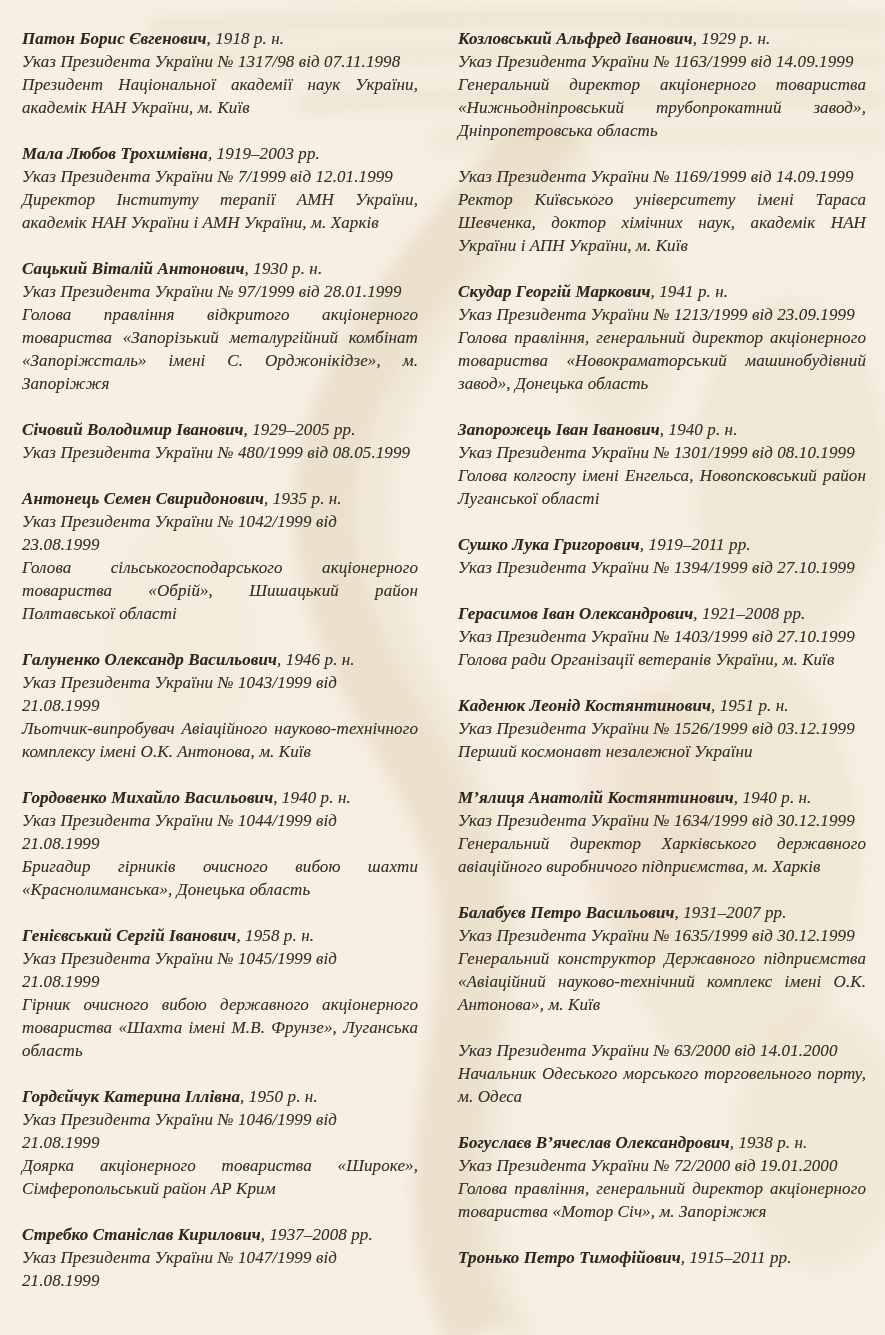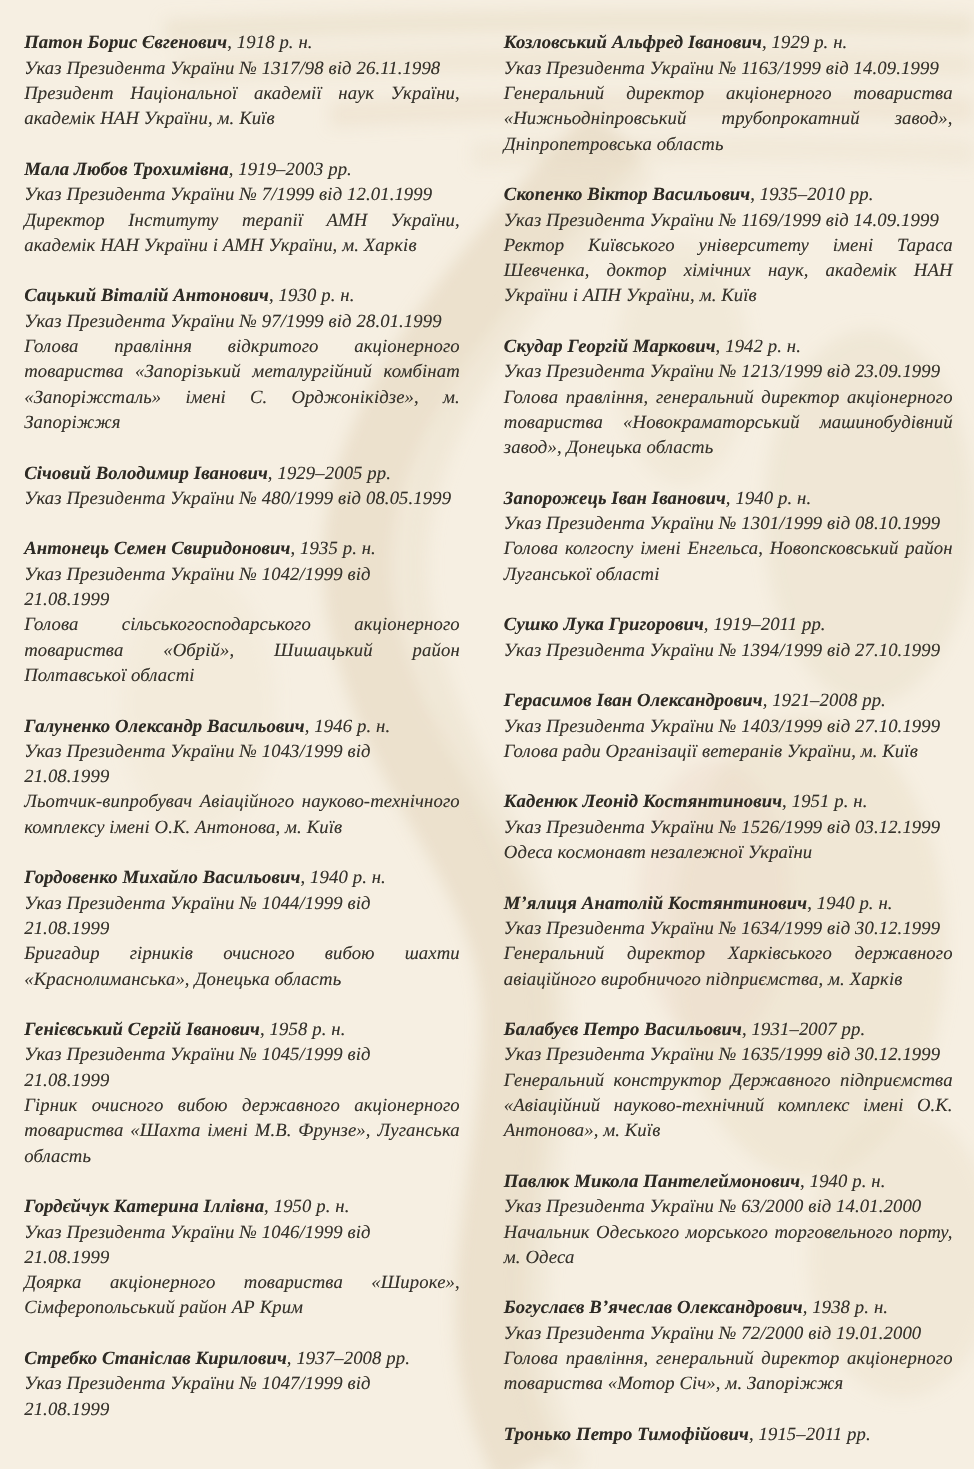--- a/index.html
+++ b/index.html
@@ -75,21 +75,21 @@
         <ellipse cx="620" cy="330" rx="60" ry="110" fill="#ece0ca" opacity="0.4"></ellipse>
         <ellipse cx="180" cy="640" rx="70" ry="120" fill="#efe5d3" opacity="0.4"></ellipse>
       </g>
     </svg>
   </div>
 
   <div id="content">
     <div id="col-left" class="column">
     <div class="entry">
       <p class="name-line"><span class="e-name">Патон Борис Євгенович</span><span class="e-dates">, 1918 р. н.</span></p>
-      <p class="e-decree">Указ Президента України № 1317/98 від 26.11.1998</p>
+      <p class="e-decree">Указ Президента України № 1317/98 від 07.11.1998</p>
       <p class="e-position">Президент Національної академії наук України, академік НАН України, м. Київ</p>
     </div>
 
     <div class="entry">
       <p class="name-line"><span class="e-name">Мала Любов Трохимівна</span><span class="e-dates">, 1919–2003 рр.</span></p>
       <p class="e-decree">Указ Президента України № 7/1999 від 12.01.1999</p>
       <p class="e-position">Директор Інституту терапії АМН України, академік НАН України і АМН України, м. Харків</p>
     </div>
 
     <div class="entry">
@@ -98,21 +98,21 @@
       <p class="e-position">Голова правління відкритого акціонерного товариства «Запорізький металургійний комбінат «Запоріжсталь» імені С. Орджонікідзе», м. Запоріжжя</p>
     </div>
 
     <div class="entry">
       <p class="name-line"><span class="e-name">Січовий Володимир Іванович</span><span class="e-dates">, 1929–2005 рр.</span></p>
       <p class="e-decree">Указ Президента України № 480/1999 від 08.05.1999</p>
     </div>
 
     <div class="entry">
       <p class="name-line"><span class="e-name">Антонець Семен Свиридонович</span><span class="e-dates">, 1935 р. н.</span></p>
-      <p class="e-decree">Указ Президента України № 1042/1999 від 21.08.1999</p>
+      <p class="e-decree">Указ Президента України № 1042/1999 від 23.08.1999</p>
       <p class="e-position">Голова сільськогосподарського акціонерного товариства «Обрій», Шишацький район Полтавської області</p>
     </div>
 
     <div class="entry">
       <p class="name-line"><span class="e-name">Галуненко Олександр Васильович</span><span class="e-dates">, 1946 р. н.</span></p>
       <p class="e-decree">Указ Президента України № 1043/1999 від 21.08.1999</p>
       <p class="e-position">Льотчик-випробувач Авіаційного науково-технічного комплексу імені О.К. Антонова, м. Київ</p>
     </div>
 
     <div class="entry">
@@ -141,27 +141,26 @@
 
   </div>
     <div id="col-right" class="column">
     <div class="entry">
       <p class="name-line"><span class="e-name">Козловський Альфред Іванович</span><span class="e-dates">, 1929 р. н.</span></p>
       <p class="e-decree">Указ Президента України № 1163/1999 від 14.09.1999</p>
       <p class="e-position">Генеральний директор акціонерного товариства «Нижньодніпровський трубопрокатний завод», Дніпропетровська область</p>
     </div>
 
     <div class="entry">
-      <p class="name-line"><span class="e-name">Скопенко Віктор Васильович</span><span class="e-dates">, 1935–2010 рр.</span></p>
       <p class="e-decree">Указ Президента України № 1169/1999 від 14.09.1999</p>
       <p class="e-position">Ректор Київського університету імені Тараса Шевченка, доктор хімічних наук, академік НАН України і АПН України, м. Київ</p>
     </div>
 
     <div class="entry">
-      <p class="name-line"><span class="e-name">Скудар Георгій Маркович</span><span class="e-dates">, 1942 р. н.</span></p>
+      <p class="name-line"><span class="e-name">Скудар Георгій Маркович</span><span class="e-dates">, 1941 р. н.</span></p>
       <p class="e-decree">Указ Президента України № 1213/1999 від 23.09.1999</p>
       <p class="e-position">Голова правління, генеральний директор акціонерного товариства «Новокраматорський машинобудівний завод», Донецька область</p>
     </div>
 
     <div class="entry">
       <p class="name-line"><span class="e-name">Запорожець Іван Іванович</span><span class="e-dates">, 1940 р. н.</span></p>
       <p class="e-decree">Указ Президента України № 1301/1999 від 08.10.1999</p>
       <p class="e-position">Голова колгоспу імені Енгельса, Новопсковський район Луганської області</p>
     </div>
 
@@ -172,37 +171,36 @@
 
     <div class="entry">
       <p class="name-line"><span class="e-name">Герасимов Іван Олександрович</span><span class="e-dates">, 1921–2008 рр.</span></p>
       <p class="e-decree">Указ Президента України № 1403/1999 від 27.10.1999</p>
       <p class="e-position">Голова ради Організації ветеранів України, м. Київ</p>
     </div>
 
     <div class="entry">
       <p class="name-line"><span class="e-name">Каденюк Леонід Костянтинович</span><span class="e-dates">, 1951 р. н.</span></p>
       <p class="e-decree">Указ Президента України № 1526/1999 від 03.12.1999</p>
-      <p class="e-position">Одеса космонавт незалежної України</p>
+      <p class="e-position">Перший космонавт незалежної України</p>
     </div>
 
     <div class="entry">
       <p class="name-line"><span class="e-name">М’ялиця Анатолій Костянтинович</span><span class="e-dates">, 1940 р. н.</span></p>
       <p class="e-decree">Указ Президента України № 1634/1999 від 30.12.1999</p>
       <p class="e-position">Генеральний директор Харківського державного авіаційного виробничого підприємства, м. Харків</p>
     </div>
 
     <div class="entry">
       <p class="name-line"><span class="e-name">Балабуєв Петро Васильович</span><span class="e-dates">, 1931–2007 рр.</span></p>
       <p class="e-decree">Указ Президента України № 1635/1999 від 30.12.1999</p>
       <p class="e-position">Генеральний конструктор Державного підприємства «Авіаційний науково-технічний комплекс імені О.К. Антонова», м. Київ</p>
     </div>
 
     <div class="entry">
-      <p class="name-line"><span class="e-name">Павлюк Микола Пантелеймонович</span><span class="e-dates">, 1940 р. н.</span></p>
       <p class="e-decree">Указ Президента України № 63/2000 від 14.01.2000</p>
       <p class="e-position">Начальник Одеського морського торговельного порту, м. Одеса</p>
     </div>
 
     <div class="entry">
       <p class="name-line"><span class="e-name">Богуслаєв В’ячеслав Олександрович</span><span class="e-dates">, 1938 р. н.</span></p>
       <p class="e-decree">Указ Президента України № 72/2000 від 19.01.2000</p>
       <p class="e-position">Голова правління, генеральний директор акціонерного товариства «Мотор Січ», м. Запоріжжя</p>
     </div>
 

